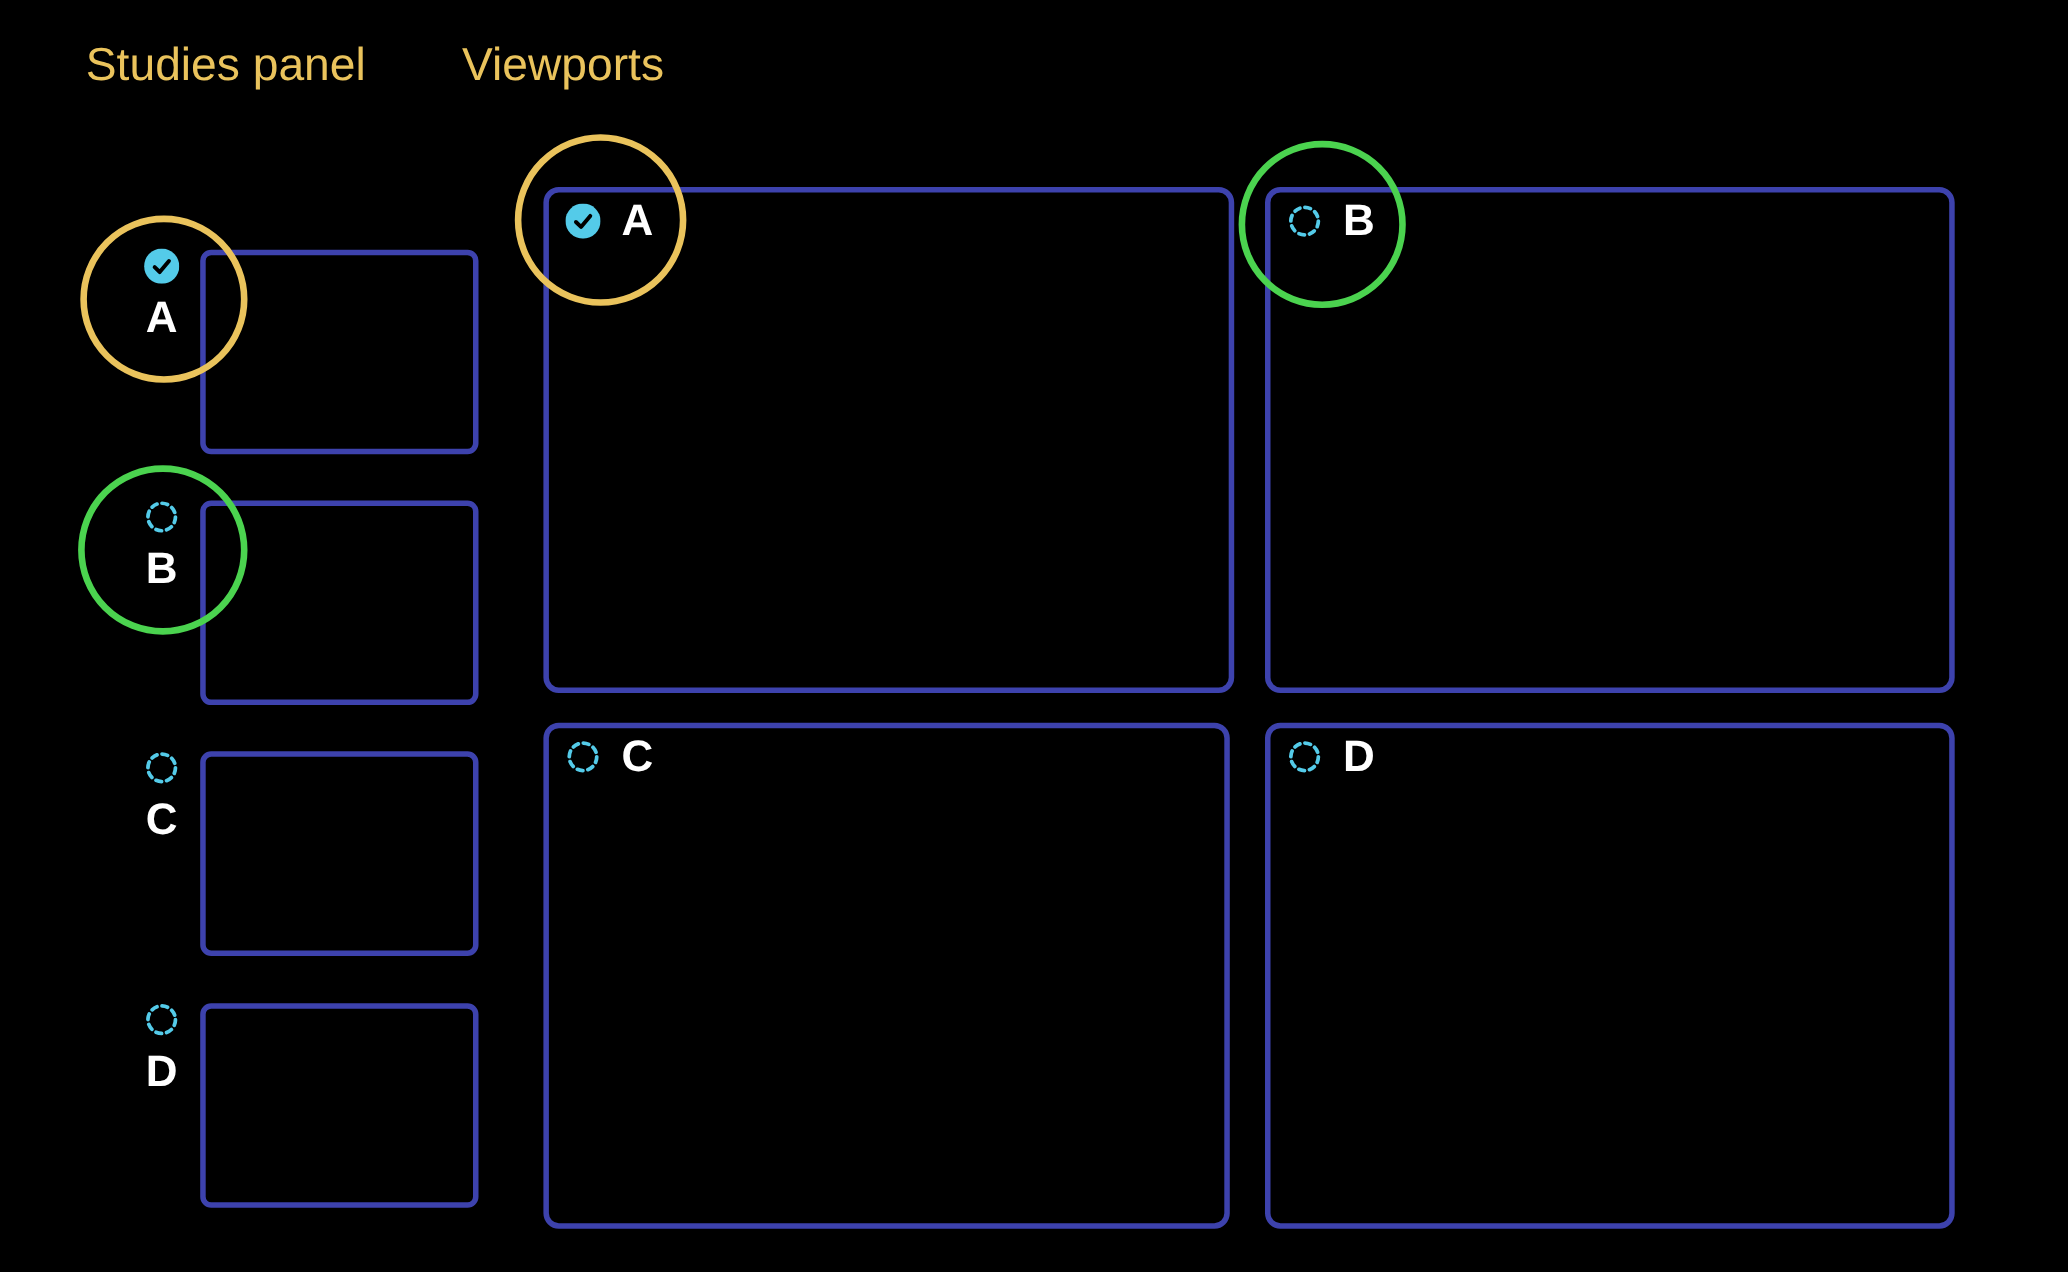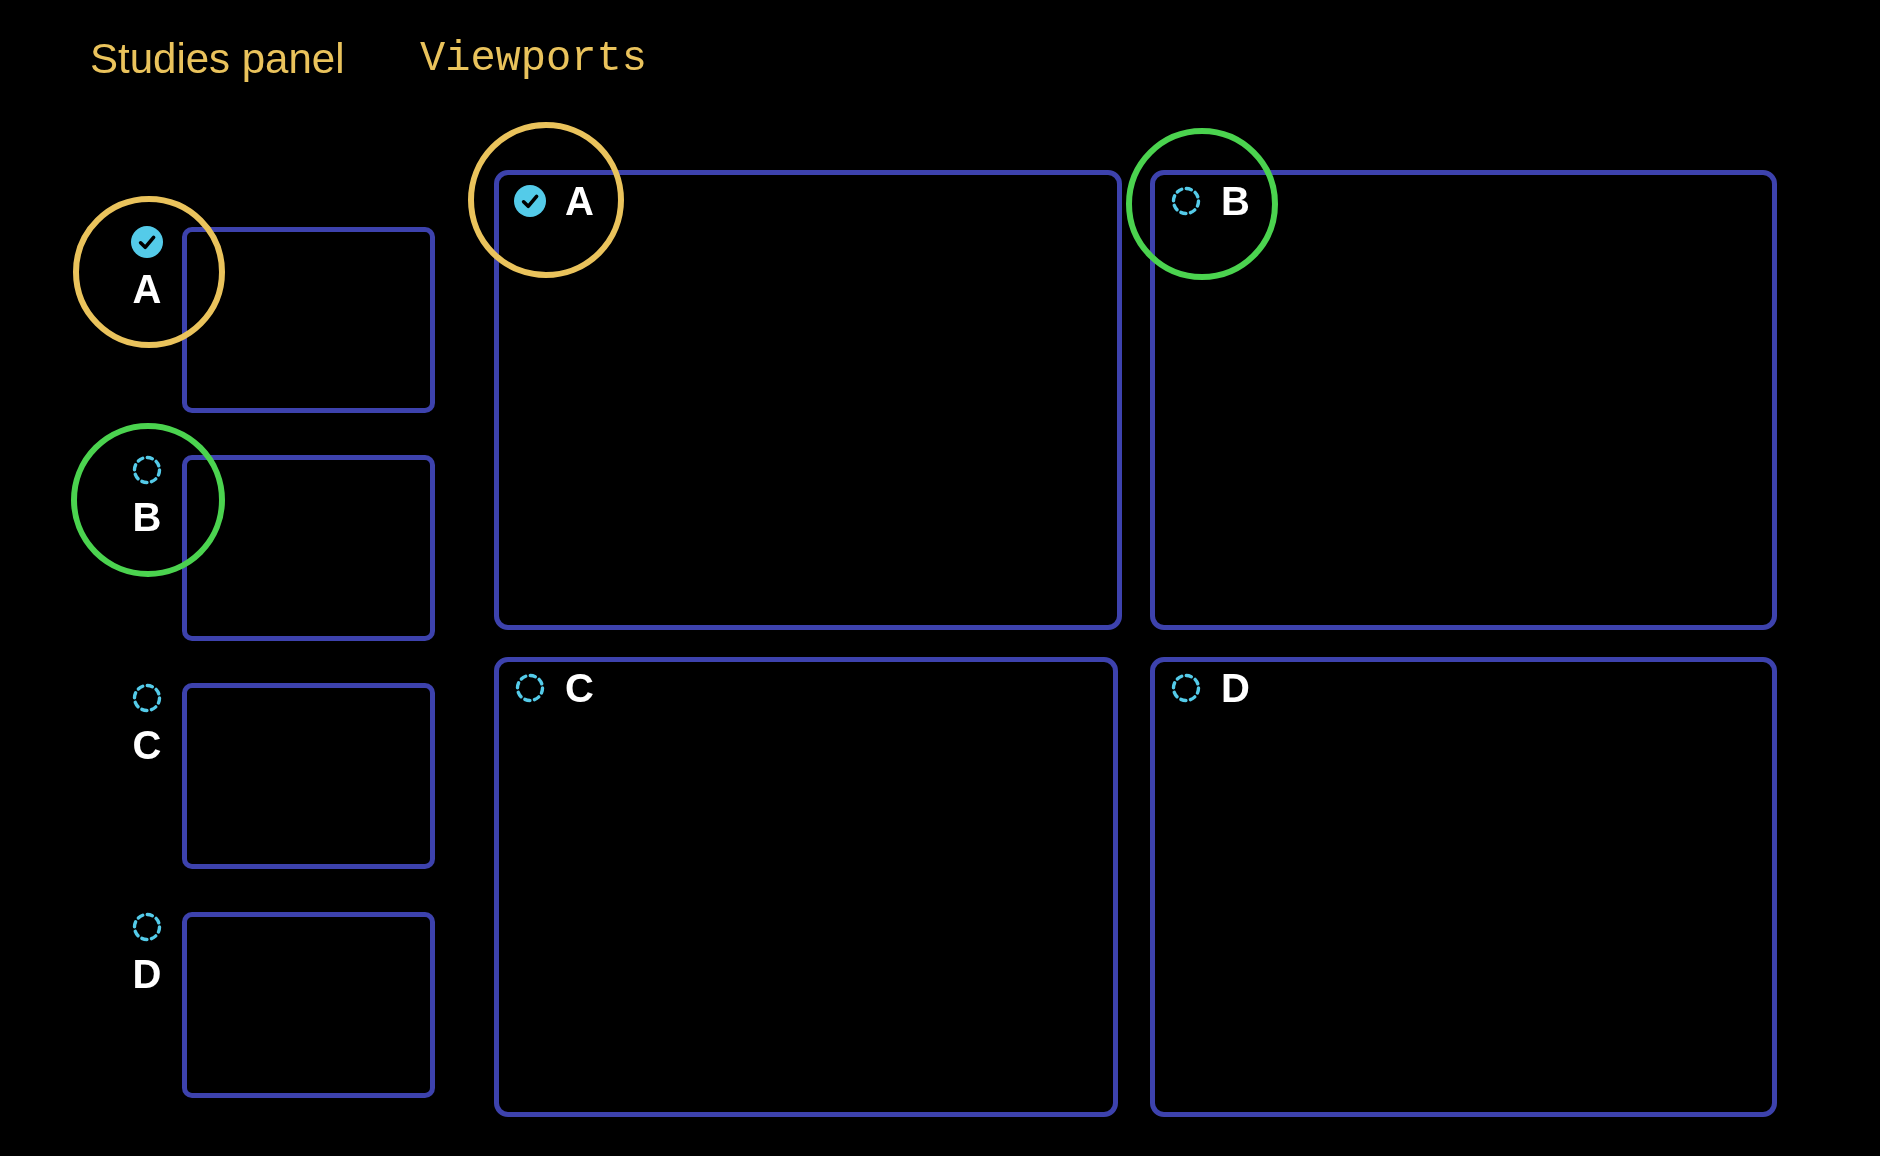--- a/index.html
+++ b/index.html
@@ -5,22 +5,22 @@
   html,body{margin:0;padding:0;background:#000;}
   .stage{
     position:relative;width:1880px;height:1156px;overflow:hidden;
     background:var(--background,#000);
     font-family:"Liberation Sans",sans-serif;
   }
   .heading{
     position:absolute;margin:0;font-size:42px;font-weight:500;line-height:1.1;
     color:var(--accent-yellow,#eac35c);
   }
-  .heading-studies{left:90px;top:36px;}
-  .heading-viewports{left:420px;top:36px;font-family:Liberation Mono, monospace;}
+  .heading-studies{left:78px;top:36px;}
+  .heading-viewports{left:420px;top:36px;}
 
   
   .study{position:absolute;left:0;width:440px;height:186px;}
   .st-0{top:227px;} .st-1{top:455px;} .st-2{top:683px;} .st-3{top:912px;}
   .sicon{display:inline-block;width:32px;height:32px;line-height:0;}
   .study .sicon{position:absolute;left:131px;top:-1px;}
   .slabel{
     position:absolute;left:107px;top:42px;width:80px;text-align:center;
     font-size:40px;font-weight:700;line-height:40px;color:var(--label-white,#fff);
   }

